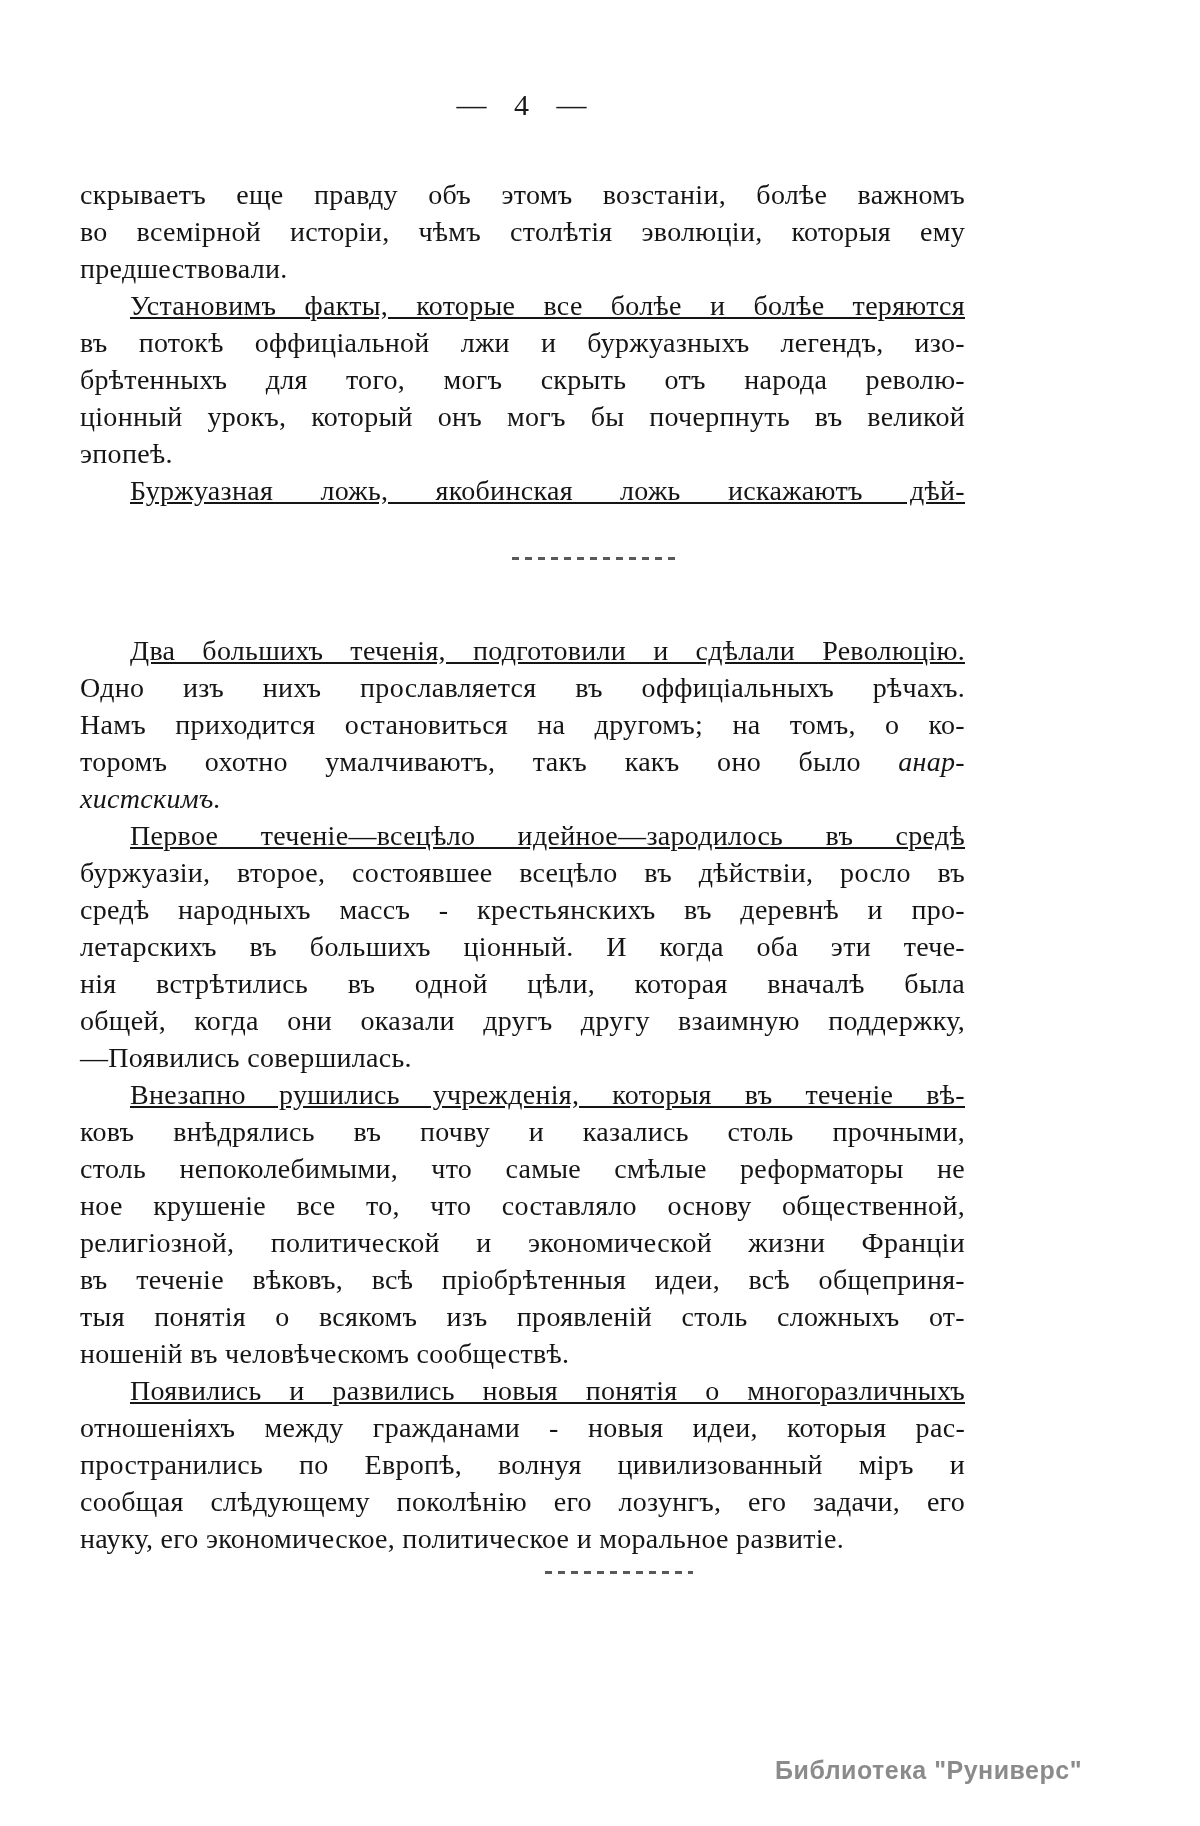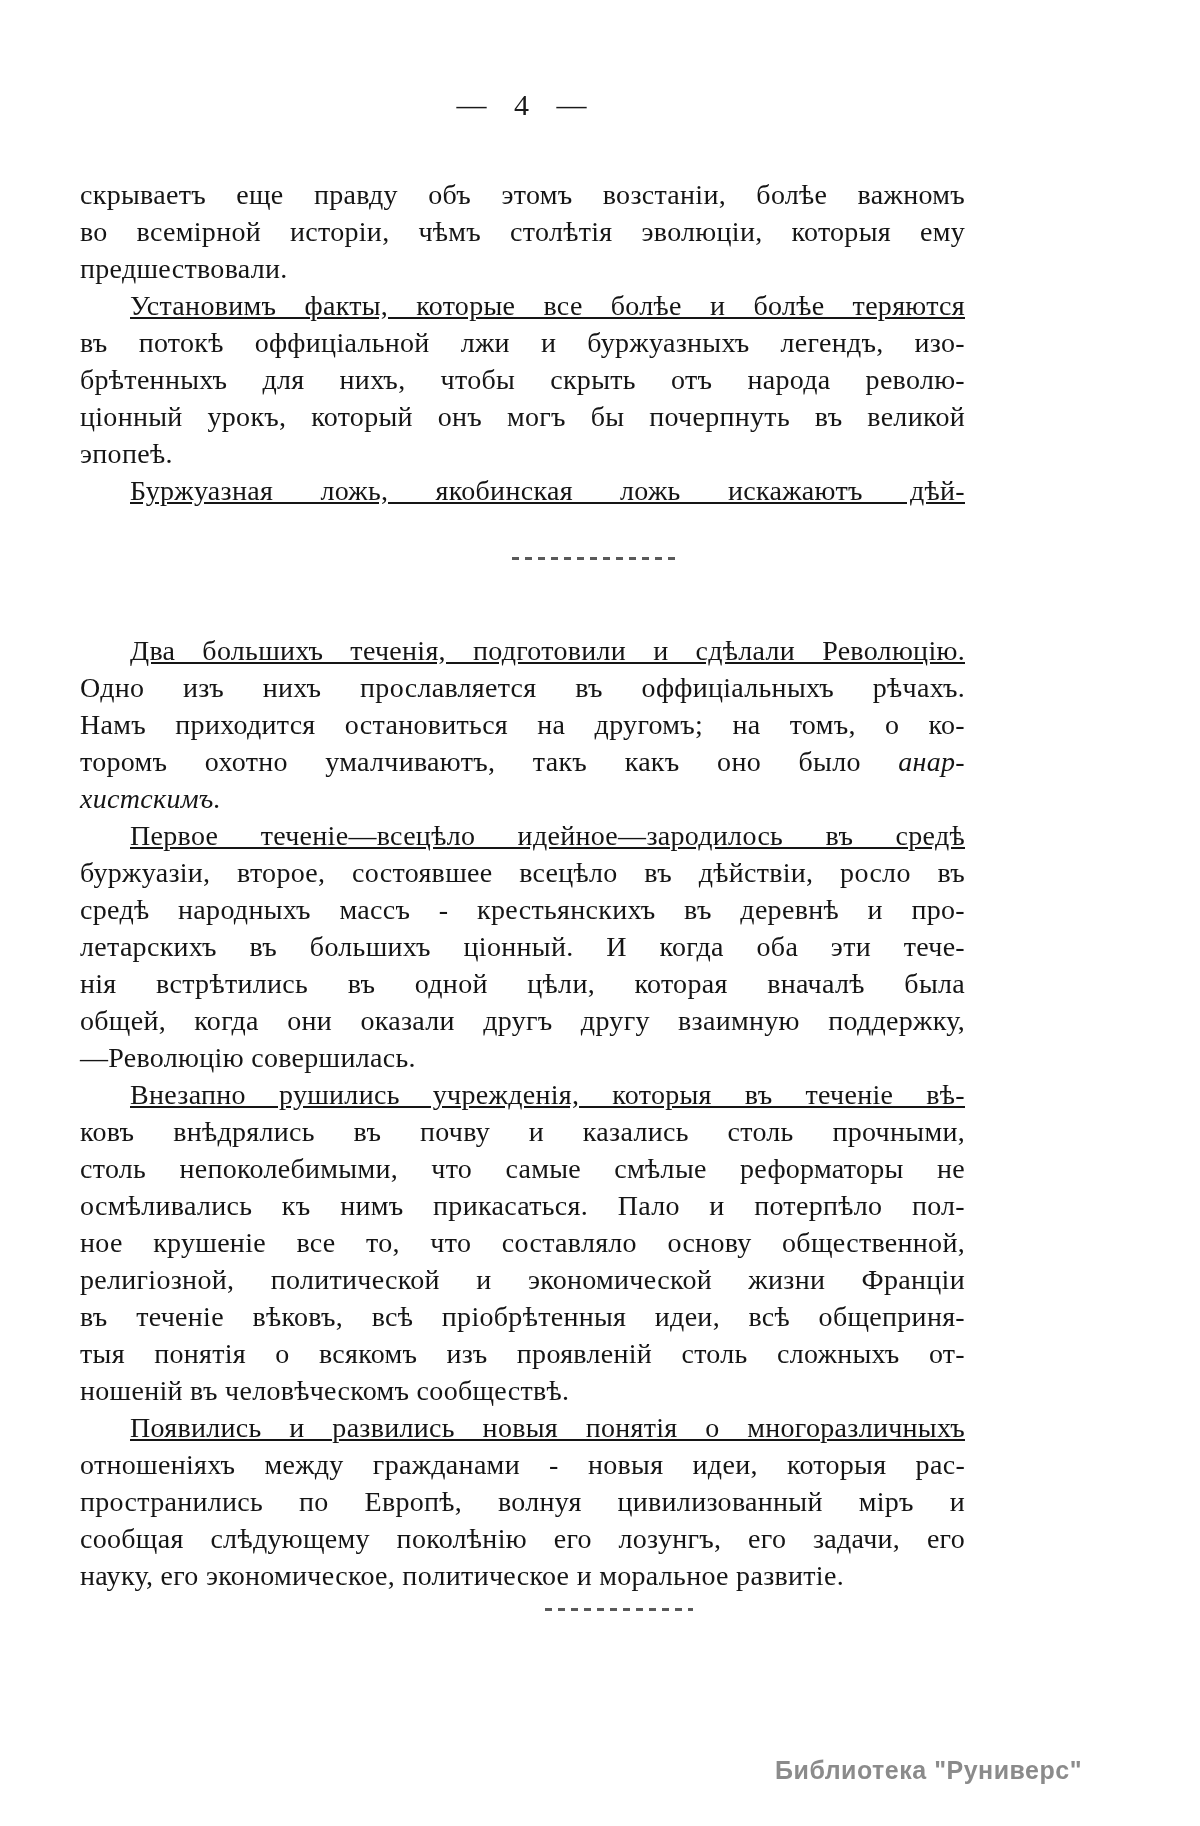--- a/index.html
+++ b/index.html
@@ -78,21 +78,21 @@
 
   <div class="text-block">
       <div class="paragraph">
         <div class="line"><span>скрываетъ еще правду объ этомъ возстаніи, болѣе важномъ</span></div>
         <div class="line"><span>во всемірной исторіи, чѣмъ столѣтія эволюціи, которыя ему</span></div>
         <div class="line last"><span>предшествовали.</span></div>
       </div>
       <div class="paragraph">
         <div class="line indent"><span>Установимъ факты, которые все болѣе и болѣе теряются</span></div>
         <div class="line"><span>въ потокѣ оффиціальной лжи и буржуазныхъ легендъ, изо-</span></div>
-        <div class="line"><span>брѣтенныхъ для нихъ, чтобы скрыть отъ народа револю-</span></div>
+        <div class="line"><span>брѣтенныхъ для того, могъ скрыть отъ народа револю-</span></div>
         <div class="line"><span>ціонный урокъ, который онъ могъ бы почерпнуть въ великой</span></div>
         <div class="line last"><span>эпопеѣ.</span></div>
       </div>
       <div class="paragraph">
         <div class="line indent"><span>Буржуазная ложь, якобинская ложь искажаютъ дѣй-</span></div>
       </div>
       <div class="divider divider-0"></div>
       <div class="paragraph">
         <div class="line indent"><span>Два большихъ теченія, подготовили и сдѣлали Революцію.</span></div>
         <div class="line"><span>Одно изъ нихъ прославляется въ оффиціальныхъ рѣчахъ.</span></div>
@@ -100,27 +100,26 @@
         <div class="line"><span>торомъ охотно умалчиваютъ, такъ какъ оно было </span><em>анар-</em></div>
         <div class="line last"><em>хистскимъ.</em></div>
       </div>
       <div class="paragraph">
         <div class="line indent"><span>Первое теченіе—всецѣло идейное—зародилось въ средѣ</span></div>
         <div class="line"><span>буржуазіи, второе, состоявшее всецѣло въ дѣйствіи, росло въ</span></div>
         <div class="line"><span>средѣ народныхъ массъ - крестьянскихъ въ деревнѣ и про-</span></div>
         <div class="line"><span>летарскихъ въ большихъ ціонный. И когда оба эти тече-</span></div>
         <div class="line"><span>нія встрѣтились въ одной цѣли, которая вначалѣ была</span></div>
         <div class="line"><span>общей, когда они оказали другъ другу взаимную поддержку,</span></div>
-        <div class="line last"><span>—Революцію совершилась.</span></div>
+        <div class="line last"><span>—Появились совершилась.</span></div>
       </div>
       <div class="paragraph">
         <div class="line indent"><span>Внезапно рушились учрежденія, которыя въ теченіе вѣ-</span></div>
         <div class="line"><span>ковъ внѣдрялись въ почву и казались столь прочными,</span></div>
         <div class="line"><span>столь непоколебимыми, что самые смѣлые реформаторы не</span></div>
-        <div class="line"><span>осмѣливались къ нимъ прикасаться. Пало и потерпѣло пол-</span></div>
         <div class="line"><span>ное крушеніе все то, что составляло основу общественной,</span></div>
         <div class="line"><span>религіозной, политической и экономической жизни Франціи</span></div>
         <div class="line"><span>въ теченіе вѣковъ, всѣ пріобрѣтенныя идеи, всѣ общеприня-</span></div>
         <div class="line"><span>тыя понятія о всякомъ изъ проявленій столь сложныхъ от-</span></div>
         <div class="line last"><span>ношеній въ человѣческомъ сообществѣ.</span></div>
       </div>
       <div class="paragraph">
         <div class="line indent"><span>Появились и развились новыя понятія о многоразличныхъ</span></div>
         <div class="line"><span>отношеніяхъ между гражданами - новыя идеи, которыя рас-</span></div>
         <div class="line"><span>пространились по Европѣ, волнуя цивилизованный міръ и</span></div>

